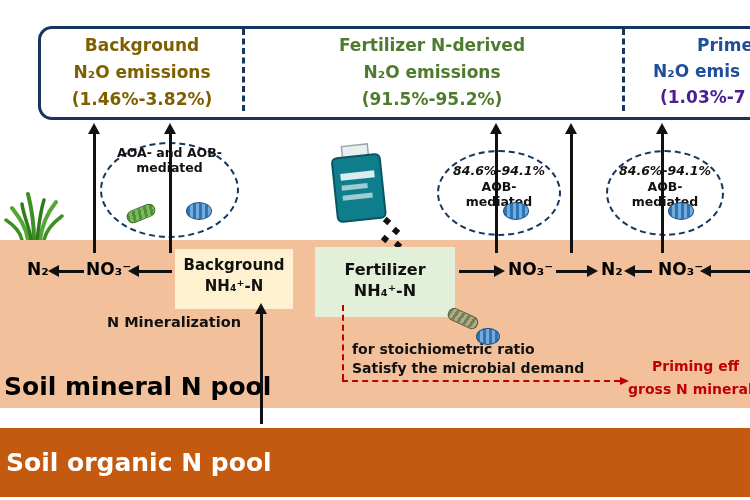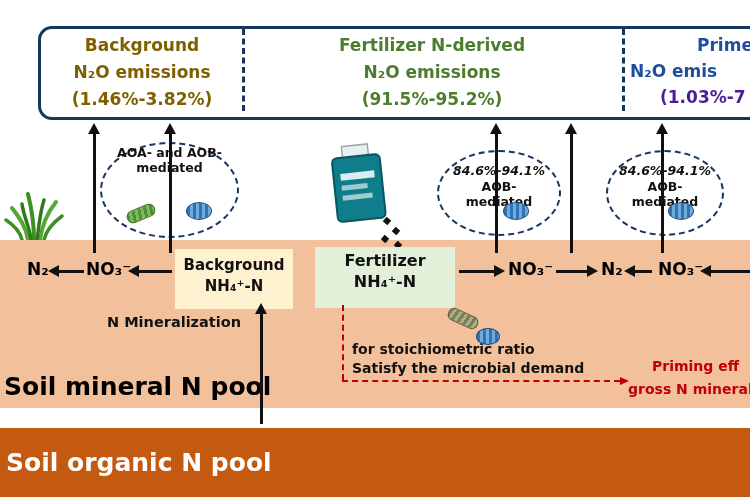--- a/index.html
+++ b/index.html
@@ -68,21 +68,21 @@
   <div>(1.46%-3.82%)</div>
 </div>
 
 <div class="abs ptext" style="left:252px;top:32px;width:360px;color:#4e7c2e;">
   <div>Fertilizer N-derived</div>
   <div>N₂O emissions</div>
   <div>(91.5%-95.2%)</div>
 </div>
 
 <div class="abs pfrag" style="left:697px;top:35px;color:#1f4e9c;">Prime</div>
-<div class="abs pfrag" style="left:630px;top:61px;color:#1f4e9c;">N₂O emis</div>
+<div class="abs pfrag" style="left:653px;top:61px;color:#1f4e9c;">N₂O emis</div>
 <div class="abs pfrag" style="left:660px;top:87px;color:#4c1d95;">(1.03%-7</div>
 
 <div class="abs" style="left:4px;top:182px;">
   <svg width="62" height="58" viewBox="0 0 62 58">
     <g fill="none" stroke-linecap="round">
       <path d="M30 58 C30 40 28 28 24 12" stroke="#3f8f25" stroke-width="4"></path>
       <path d="M36 58 C38 42 44 30 52 20" stroke="#54a832" stroke-width="4"></path>
       <path d="M24 58 C22 44 14 34 8 26" stroke="#54a832" stroke-width="4"></path>
       <path d="M33 58 C35 44 36 30 40 18" stroke="#2f7a1c" stroke-width="3.5"></path>
       <path d="M27 58 C26 46 20 36 18 22" stroke="#2f7a1c" stroke-width="3.5"></path>
@@ -153,21 +153,21 @@
 <div class="chem" style="left:86px;top:259px;">NO₃⁻</div>
 <div class="harrow" style="left:138px;top:270px;width:34px;">
     <i class="tip-left"></i>
   </div>
 
 <div class="nbox" style="left:175px;top:249px;width:118px;height:54px;background:#fdf1cf;font-size:15px;padding-top:6px;">
   <div>Background</div>
   <div>NH₄⁺-N</div>
 </div>
 
-<div class="nbox" style="left:315px;top:247px;width:140px;height:58px;background:#e2efd9;font-size:16px;padding-top:3px;text-align:center;">
+<div class="nbox" style="left:315px;top:247px;width:140px;height:58px;background:#e2efd9;font-size:16px;padding-top:12px;text-align:center;">
   <div>Fertilizer</div>
   <div>NH₄⁺-N</div>
 </div>
 
 <div class="harrow" style="left:459px;top:270px;width:36px;">
     <i class="tip-right"></i>
   </div>
 <div class="chem" style="left:508px;top:259px;">NO₃⁻</div>
 <div class="harrow" style="left:556px;top:270px;width:32px;">
     <i class="tip-right"></i>

